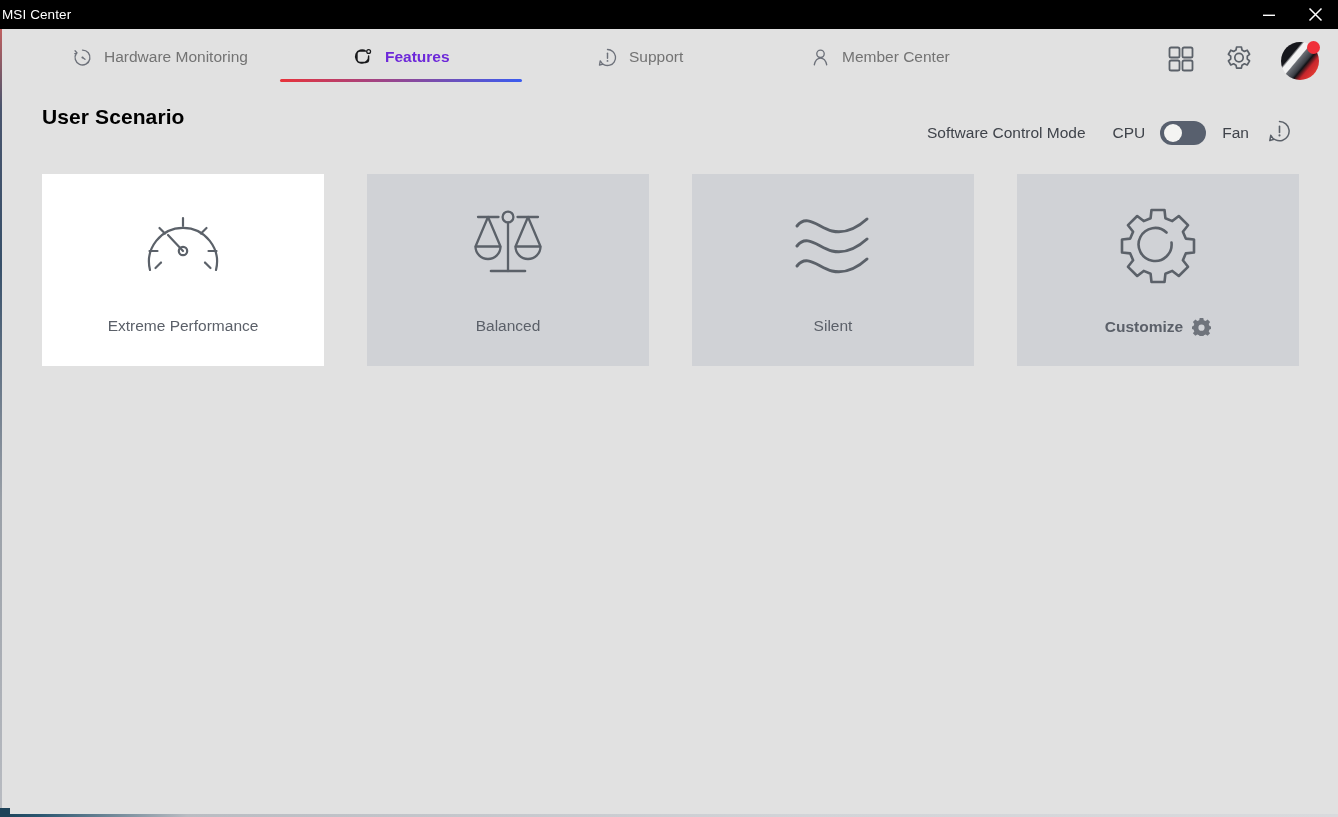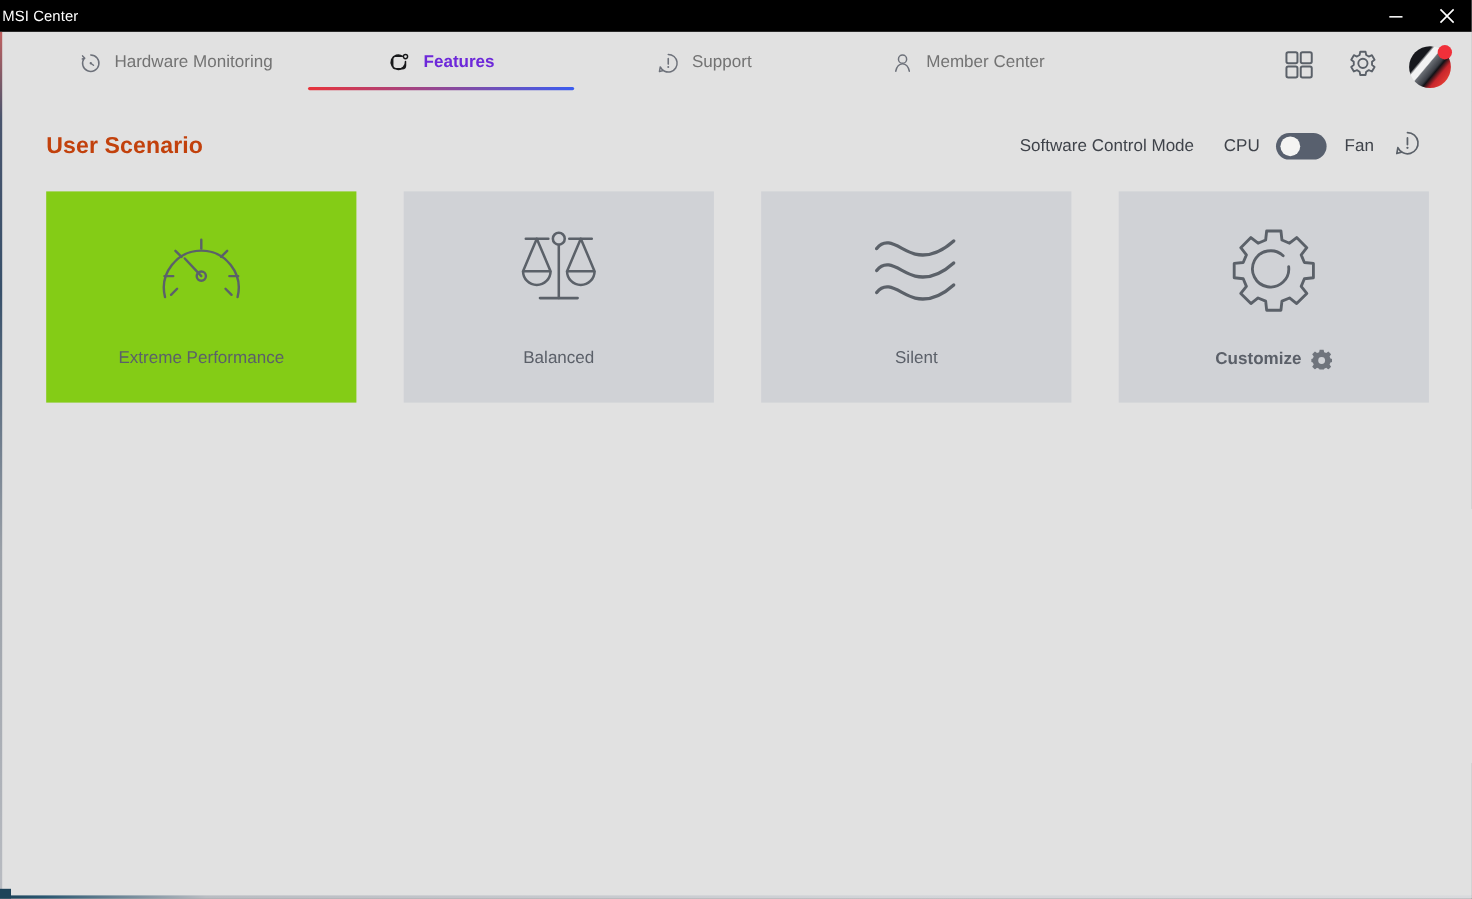--- a/index.html
+++ b/index.html
@@ -193,24 +193,23 @@
     height: 722px;
     background: #e1e1e1;
   }
 
   #page-title {
     position: absolute;
     left: 42px;
     top: 13px;
     font-size: 21px;
     font-weight: bold;
-    color: #c2410c;
+    color: #000000;
     letter-spacing: .1px;
     user-select: none;
-    margin-top: 16px;
   }
 
   #control-mode-bar {
     position: absolute;
     right: 46px;
     top: 28px;
     display: flex;
     align-items: center;
     gap: 0;
   }
@@ -415,21 +414,21 @@
             <path d="M12.5 2.6 a9.6 9.6 0 1 1 -8.7 13.6 L2.8 21.6 L7.0 20.3" stroke="#5b6169" stroke-width="1.5" fill="none" stroke-linecap="round" stroke-linejoin="round"></path>
             <path d="M12.5 7.4 L12.5 13.4" stroke="#5b6169" stroke-width="1.6" stroke-linecap="round"></path>
             <circle cx="12.5" cy="16.4" r="1.05" fill="#5b6169"></circle>
           </svg>
         </span>
       </div>
     </div>
 
     <div id="scenario-cards">
 
-      <div class="scenario-card" style="background: #84cc16;">
+      <div class="scenario-card" style="background: #ffffff;">
         <div class="card-icon">
           <svg width="86" height="76" viewBox="0 0 86 76">
             <path d="M10 62 A34 34 0 1 1 76 62" stroke="#5b6169" stroke-width="2.2" fill="none" stroke-linecap="round"></path>
             <path d="M43 10 L43 18" stroke="#5b6169" stroke-width="2.2" stroke-linecap="round"></path>
             <path d="M19.5 20 L25 25.5" stroke="#5b6169" stroke-width="2.2" stroke-linecap="round"></path>
             <path d="M66.5 20 L61 25.5" stroke="#5b6169" stroke-width="2.2" stroke-linecap="round"></path>
             <path d="M9.5 43 L17.5 43" stroke="#5b6169" stroke-width="2.2" stroke-linecap="round"></path>
             <path d="M76.5 43 L68.5 43" stroke="#5b6169" stroke-width="2.2" stroke-linecap="round"></path>
             <path d="M15.5 60 L21 54.5" stroke="#5b6169" stroke-width="2.2" stroke-linecap="round"></path>
             <path d="M70.5 60 L65 54.5" stroke="#5b6169" stroke-width="2.2" stroke-linecap="round"></path>

